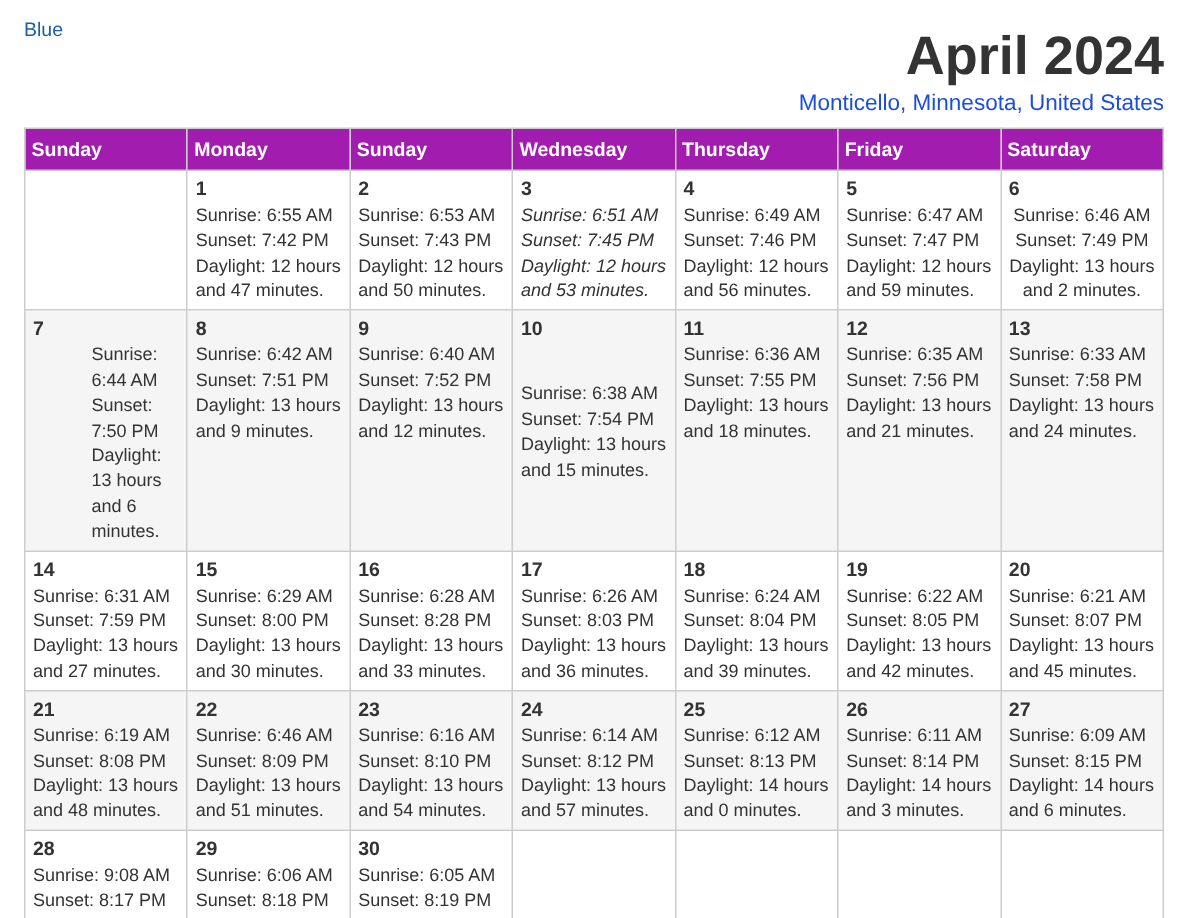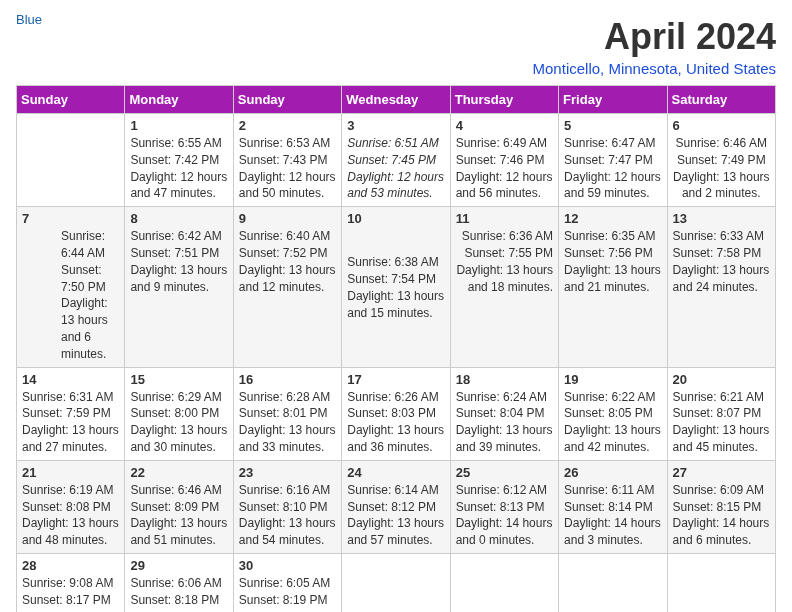--- a/index.html
+++ b/index.html
@@ -178,21 +178,21 @@
         </td>
         <td>
           <span class="day-num">10</span>
           <div class="day-info" style="white-space: pre-line; margin-top: 28px;">Sunrise: 6:38 AM
 Sunset: 7:54 PM
 Daylight: 13 hours
 and 15 minutes.</div>
         </td>
         <td>
           <span class="day-num">11</span>
-          <div class="day-info" style="white-space: pre-line; text-align: right;">Sunrise: 6:36 AM
+          <div class="day-info" style="white-space: pre-line;">Sunrise: 6:36 AM
 Sunset: 7:55 PM
 Daylight: 13 hours
 and 18 minutes.</div>
         </td>
         <td>
           <span class="day-num">12</span>
           <div class="day-info" style="white-space: pre-line;">Sunrise: 6:35 AM
 Sunset: 7:56 PM
 Daylight: 13 hours
 and 21 minutes.</div>
@@ -216,21 +216,21 @@
         <td>
           <span class="day-num">15</span>
           <div class="day-info" style="white-space: pre-line;">Sunrise: 6:29 AM
 Sunset: 8:00 PM
 Daylight: 13 hours
 and 30 minutes.</div>
         </td>
         <td>
           <span class="day-num">16</span>
           <div class="day-info" style="white-space: pre-line;">Sunrise: 6:28 AM
-Sunset: 8:01 PM
+Sunset: 8:28 PM
 Daylight: 13 hours
 and 33 minutes.</div>
         </td>
         <td>
           <span class="day-num">17</span>
           <div class="day-info" style="white-space: pre-line;">Sunrise: 6:26 AM
 Sunset: 8:03 PM
 Daylight: 13 hours
 and 36 minutes.</div>
         </td>

